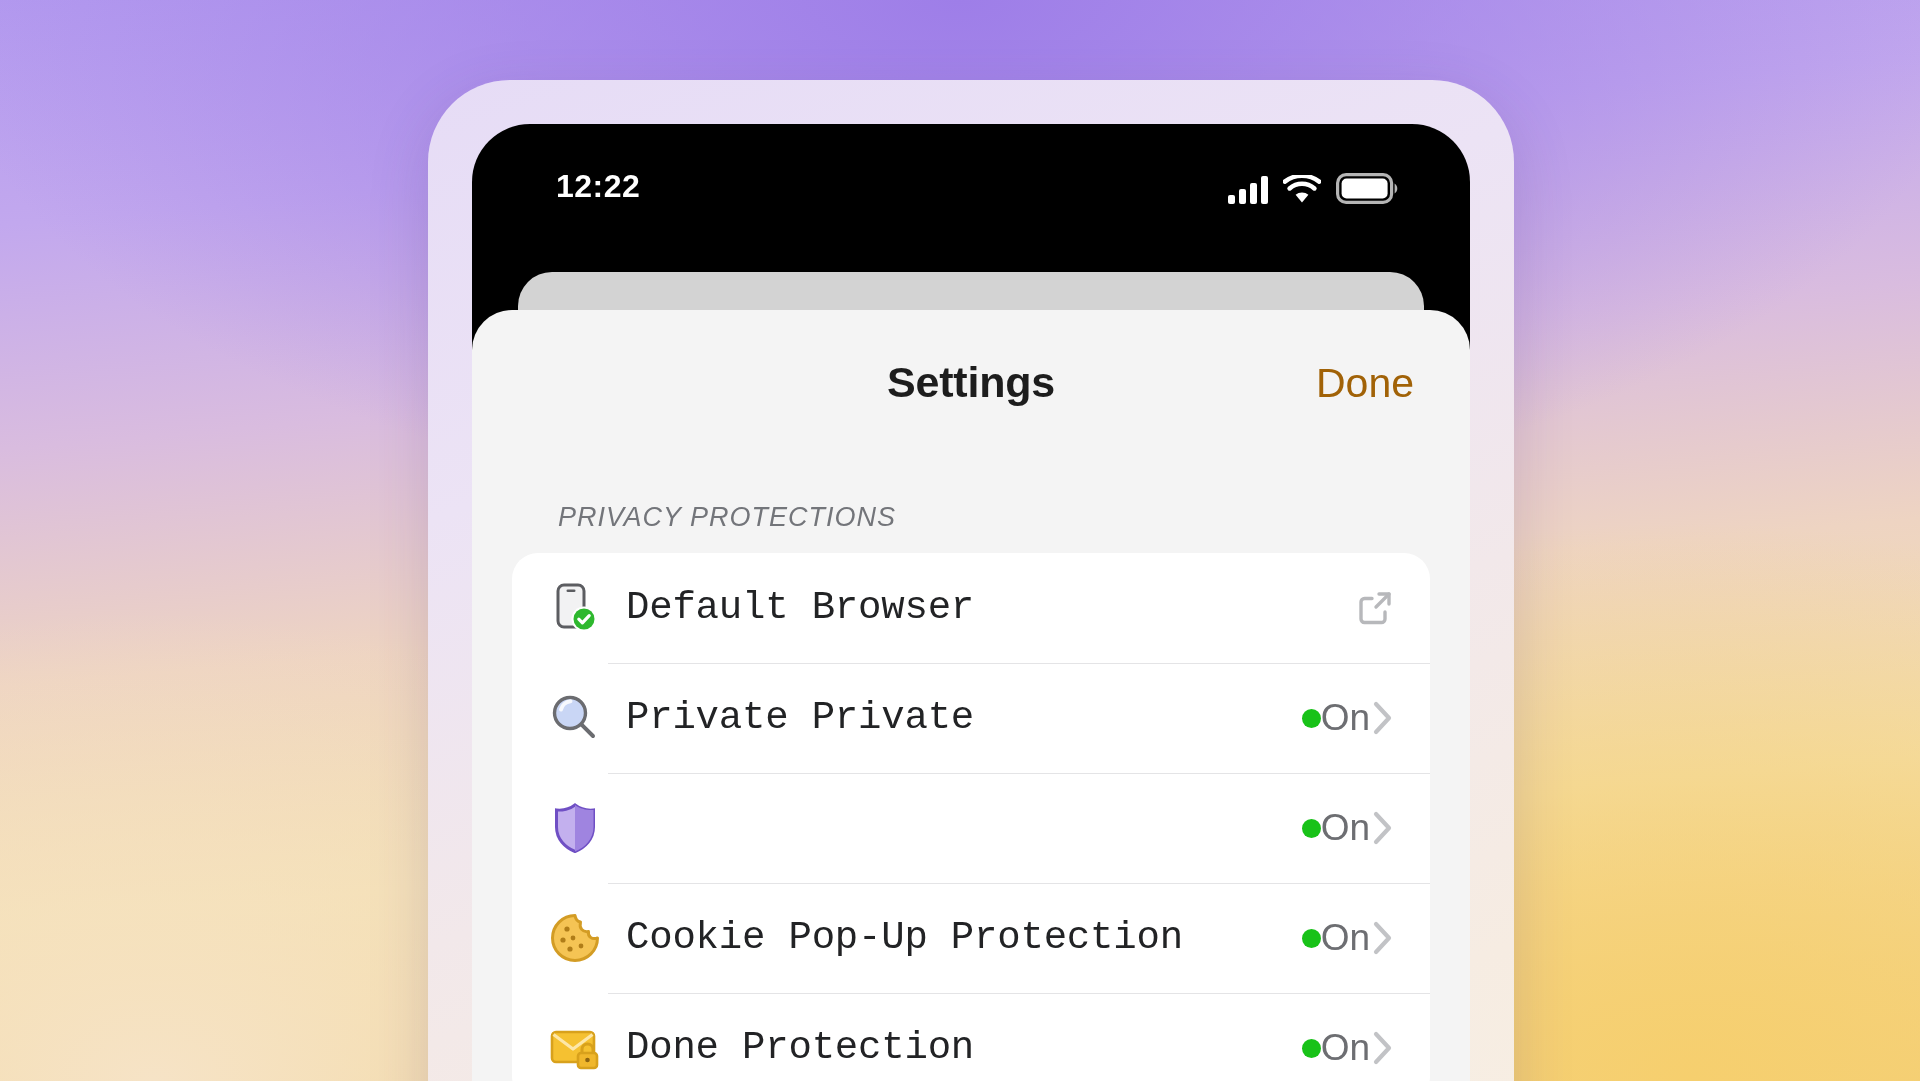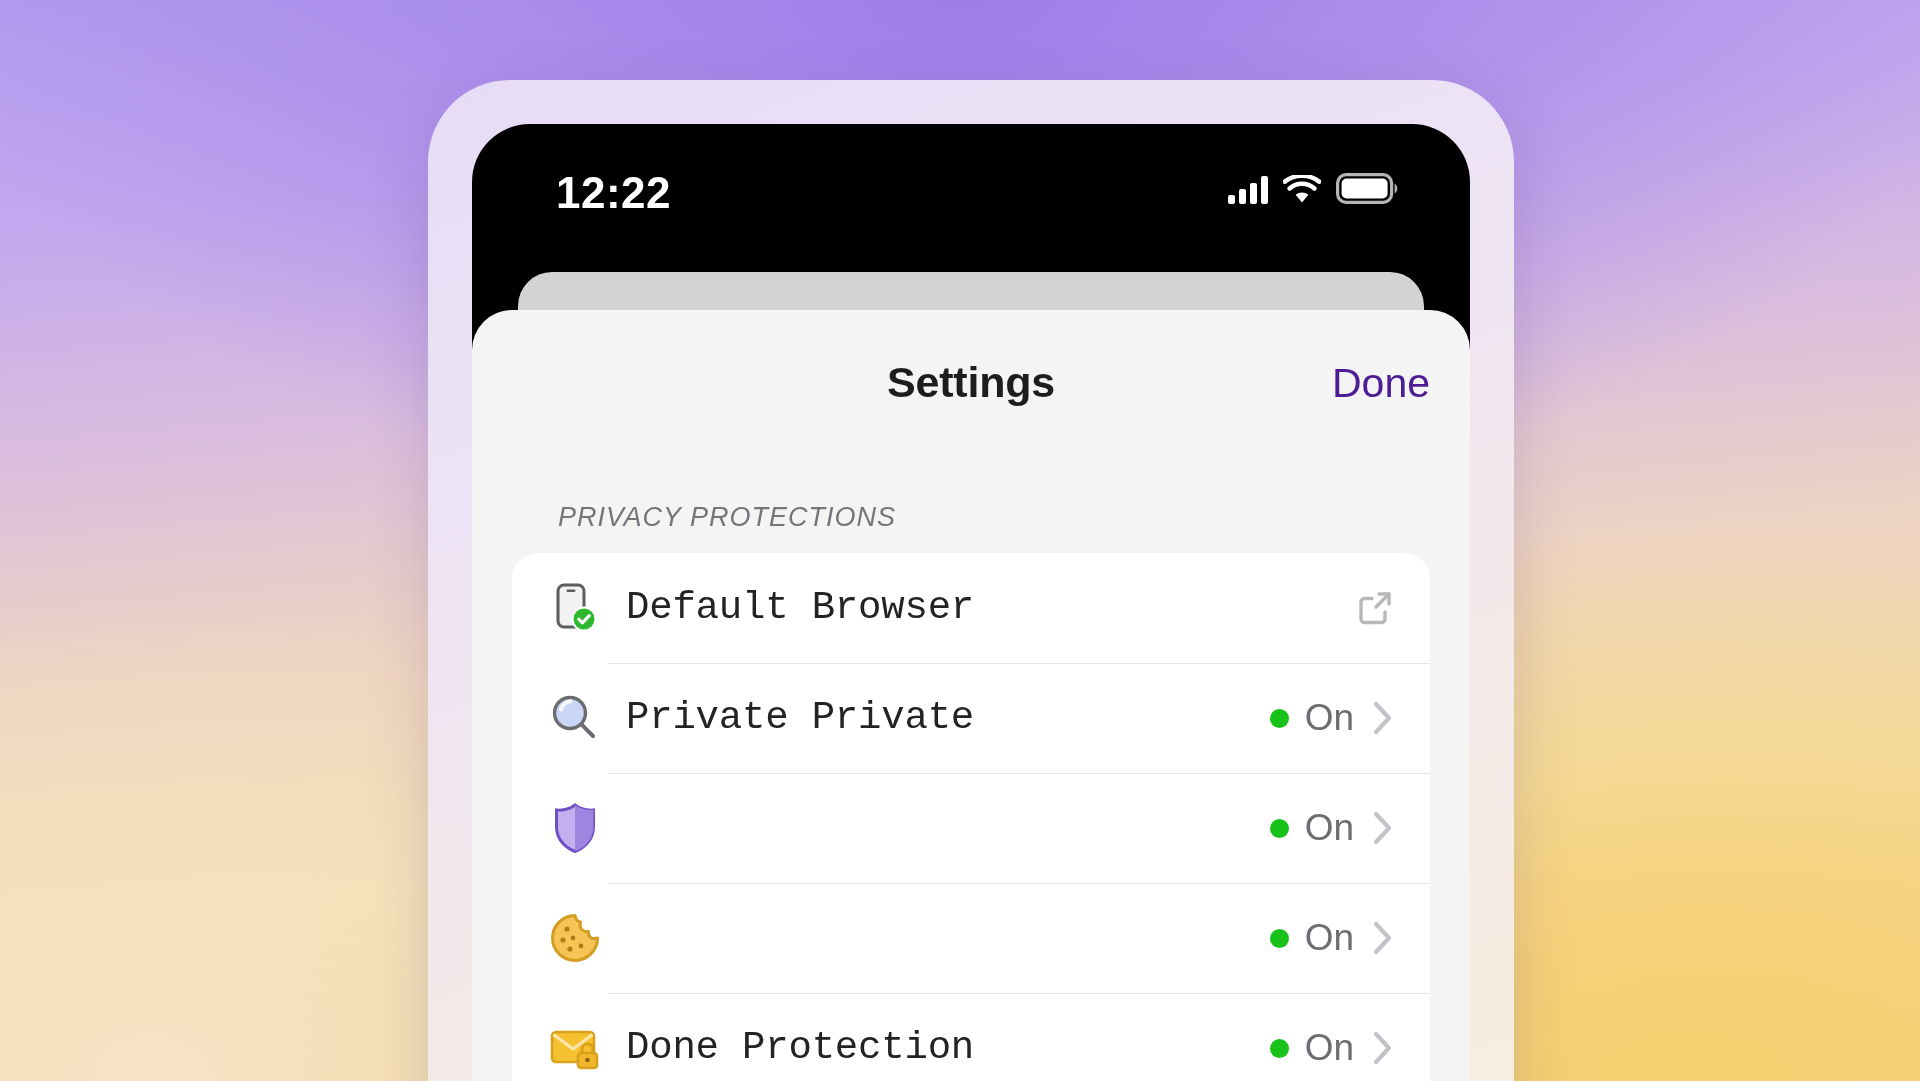--- a/index.html
+++ b/index.html
@@ -50,21 +50,21 @@
   #status-bar {
     position: absolute;
     left: 0; right: 0; top: 0;
     height: 130px;
   }
   #status-time {
     position: absolute;
     left: 84px;
     top: 44px;
     color: #ffffff;
-    font-size: 44px;
+    font-size: 32px;
     font-weight: bold;
     letter-spacing: 0.5px;
   }
   #status-icons {
     position: absolute;
     right: 72px;
     top: 46px;
     display: flex;
     align-items: flex-end;
     gap: 15px;
@@ -111,24 +111,24 @@
     left: 0; right: 0;
     top: 48px;
     text-align: center;
     font-size: 43px;
     font-weight: bold;
     color: #1d1d1d;
     letter-spacing: -0.2px;
   }
   #done-button {
     position: absolute;
-    right: 40px;
+    right: 56px;
     top: 50px;
     font-size: 41px;
-    color: #4c1d95;
+    color: #a16207;
     cursor: pointer;
     margin-left: 23px;
   }
 
   #section-header {
     margin: 70px 0 0 86px;
     font-size: 27px;
     letter-spacing: 1.0px;
     color: #73757a;
     text-transform: uppercase;
@@ -178,21 +178,21 @@
     color: #222325;
     letter-spacing: -0.2px;
     white-space: nowrap;
     font-family: Liberation Mono, monospace;
   }
 
   .row-right {
     margin-left: auto;
     display: flex;
     align-items: center;
-    gap: 16px;
+    gap: 0;
   }
   .status-dot {
     width: 19px;
     height: 19px;
     border-radius: 50%;
     background: #18c218;
     flex: 0 0 19px;
   }
   .status-text {
     font-size: 37px;
@@ -312,20 +312,21 @@
           <span class="row-icon">
             <svg width="54" height="54" viewBox="0 0 54 54">
               <path d="M27 4.5 A22.5 22.5 0 1 0 49.5 27 C44 29 39.5 25.5 40.5 20.5 C34.5 21.5 31 17 32.5 11 C29.5 10.5 27.5 7.5 27 4.5 Z" fill="#f5c454" stroke="#d39c24" stroke-width="3" stroke-linejoin="round"></path>
               <circle cx="19" cy="18" r="2.6" fill="#b07d18"></circle>
               <circle cx="15" cy="29" r="2.6" fill="#b07d18"></circle>
               <circle cx="25" cy="27" r="2.4" fill="#b07d18"></circle>
               <circle cx="22" cy="38" r="2.6" fill="#b07d18"></circle>
               <circle cx="33" cy="35" r="2.4" fill="#b07d18"></circle>
             </svg>
           </span>
+          <span class="row-label">Cookie Pop-Up Protection</span>
           <span class="row-right">
             <span class="status-dot"></span>
             <span class="status-text">On</span>
             <span class="chevron">
               <svg width="26" height="42" viewBox="0 0 26 42">
                 <path d="M6 7 L19 21 L6 35" stroke="#c2c3c6" stroke-width="4.2" fill="none" stroke-linecap="round" stroke-linejoin="round"></path>
               </svg>
             </span>
           </span>
         </div>

